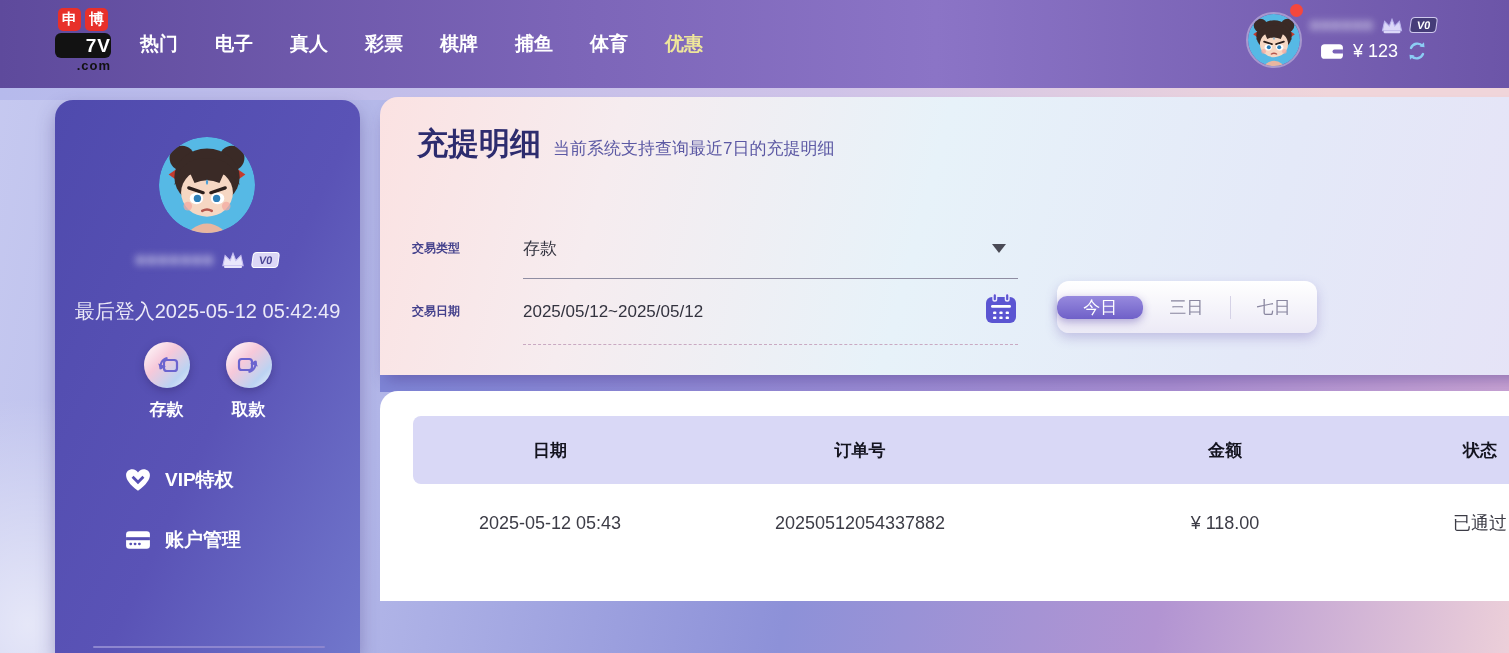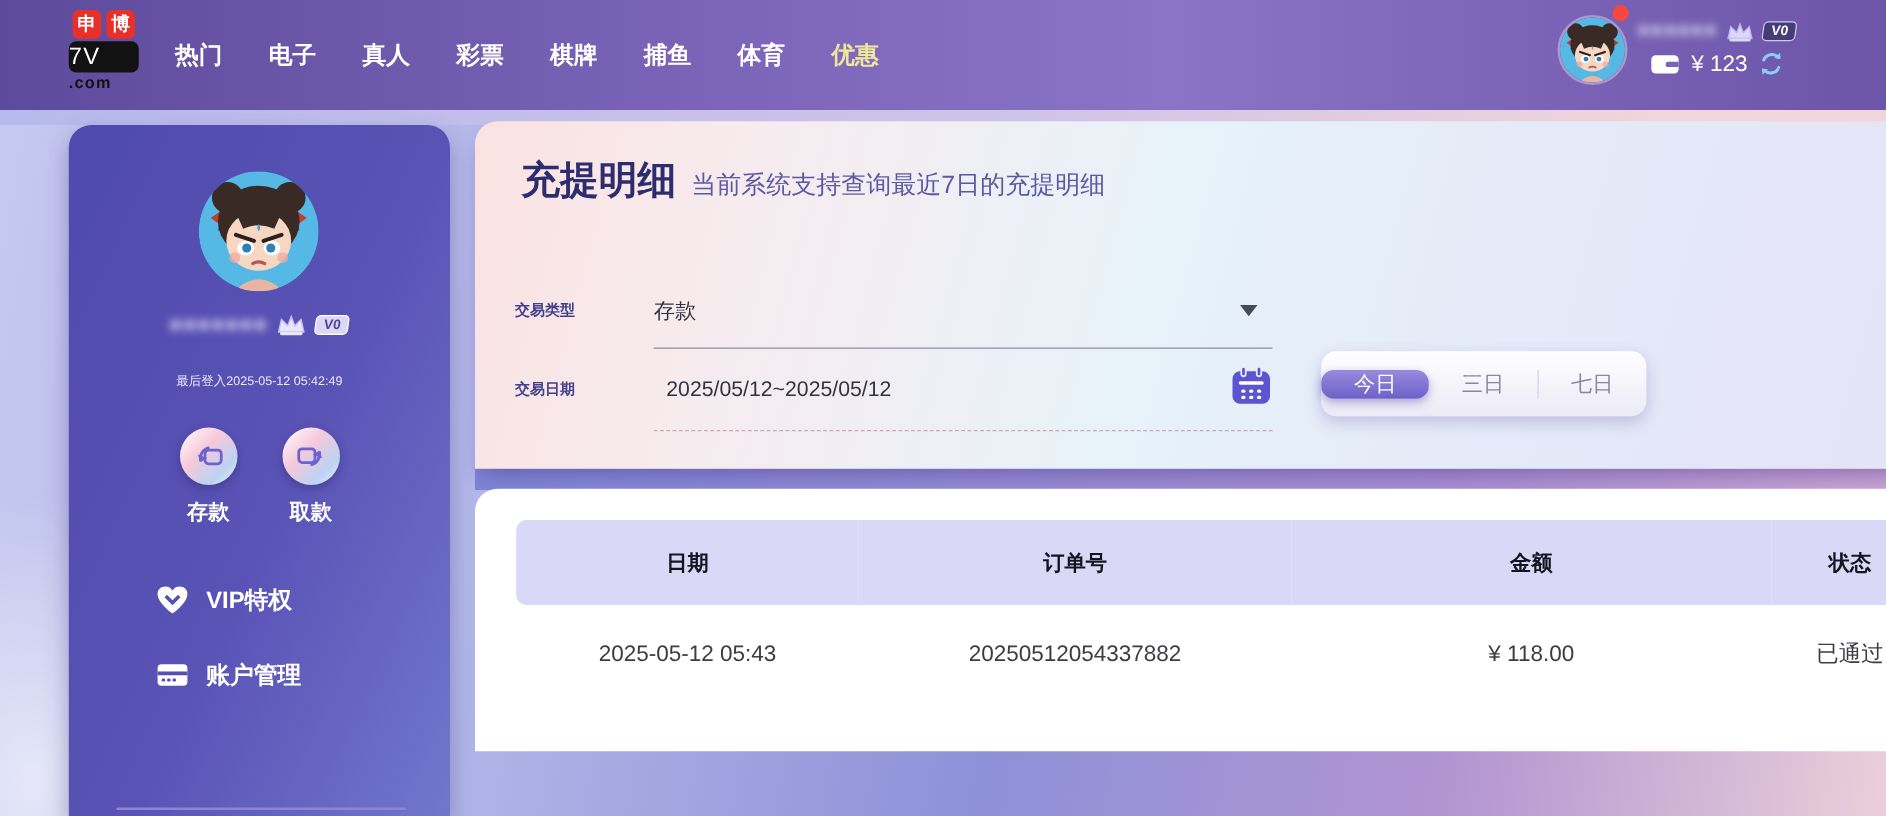--- a/index.html
+++ b/index.html
@@ -9,23 +9,23 @@
       radial-gradient(420px 170px at 1340px 95px, #f6d9da 0%, rgba(246,217,218,0) 70%),
       radial-gradient(300px 380px at 28px 625px, rgba(255,255,255,.6) 0%, rgba(255,255,255,0) 60%),
       linear-gradient(100deg,#c6c9f0 0%,#b2b6e8 28%,#8d91d8 55%,#b294d2 78%,#eccfd9 100%);}
   
   .nav{position:absolute;left:0;top:0;width:1509px;height:88px;
     background:linear-gradient(to right,#5e4a9c 0%,#7c65b8 38%,#8b74c6 62%,#6c55a8 100%);}
   .logo{position:absolute;left:55px;top:8px;width:56px;cursor:pointer;}
   .logo-row{display:flex;gap:4px;justify-content:center;}
   .logo-sq{width:23px;height:23px;border-radius:5px;background:#e8302a;color:#fff;
     font-size:15px;font-weight:bold;display:flex;align-items:center;justify-content:center;}
-  .logo-mid{margin-top:2px;background:#121212;border-radius:6px;color:#fff;font-weight:normal;
-    font-size:19px;text-align:left;height:25px;line-height:25px;letter-spacing:1px;}
-  .logo-suffix{color:#111;font-weight:bold;font-size:13px;text-align:left;letter-spacing:1px;}
+  .logo-mid{margin-top:2px;background:#121212;border-radius:6px;color:#fff;font-weight:bold;
+    font-size:19px;text-align:right;height:25px;line-height:25px;letter-spacing:1px;}
+  .logo-suffix{color:#111;font-weight:bold;font-size:13px;text-align:right;letter-spacing:1px;}
   .nav-menu{position:absolute;left:140px;top:0;height:88px;display:flex;align-items:center;gap:37px;}
   .nav-item{color:#fff;font-size:19px;font-weight:bold;cursor:pointer;white-space:nowrap;text-align:center;}
   .nav-item.active{color:#efe79a;}
   .nav-user{position:absolute;left:1246px;top:0;width:263px;height:88px;}
   .nav-avatar{position:absolute;left:0;top:12px;width:52px;height:52px;border-radius:50%;
     overflow:hidden;border:2px solid rgba(255,255,255,.35);cursor:pointer;}
   .nav-dot{position:absolute;left:44px;top:4px;width:13px;height:13px;border-radius:50%;background:#f5473d;}
   .nav-user-row1{position:absolute;left:64px;top:16px;display:flex;align-items:center;gap:6px;}
   .masked{color:#efeffb;font-size:16px;letter-spacing:1px;filter:blur(4px);user-select:none;}
   .vip-pill{transform:skewX(-8deg);background:#453c78;border:1px solid #cfc8ee;color:#fff;
@@ -40,42 +40,42 @@
   
   .sidebar{position:absolute;left:55px;top:100px;width:305px;height:553px;
     border-radius:18px 18px 0 0;
     background:linear-gradient(115deg,#4f4aad 0%,#5a53b6 55%,#7177cc 100%);
     box-shadow:0 8px 18px rgba(60,45,120,.35);}
   .side-avatar{position:absolute;left:104px;top:37px;width:96px;height:96px;border-radius:50%;overflow:hidden;}
   .side-user-row{position:absolute;left:0;top:150px;width:305px;display:flex;justify-content:center;align-items:center;gap:6px;}
   .side-masked{color:#f0effc;font-size:17px;letter-spacing:1px;filter:blur(4px);user-select:none;}
   .vip-pill-light{transform:skewX(-8deg);background:#dcd7f6;border:1px solid #fff;color:#4b4695;
     font-size:11px;font-weight:bold;border-radius:4px;padding:1px 6px;}
-  .last-login{position:absolute;left:0;top:198px;width:305px;text-align:center;color:#eceaf8;font-size:10px;}
+  .last-login{position:absolute;left:0;top:198px;width:305px;text-align:center;color:#eceaf8;font-size:20px;}
   .actions{position:absolute;left:0;top:242px;width:305px;display:flex;justify-content:center;gap:36px;}
   .action{display:flex;flex-direction:column;align-items:center;gap:10px;cursor:pointer;}
   .action-circle{width:46px;height:46px;border-radius:50%;display:flex;align-items:center;justify-content:center;
     background:linear-gradient(135deg,#ffffff 0%,#f6c9da 40%,#bcd3f2 75%,#e8f2fb 100%);
     box-shadow:0 3px 8px rgba(40,30,90,.35);}
   .action-label{color:#fff;font-size:17px;font-weight:bold;}
   .side-menu{position:absolute;left:0;top:350px;width:305px;}
   .side-item{display:flex;align-items:center;height:60px;padding-left:70px;gap:14px;cursor:pointer;}
   .side-item-label{color:#fff;font-size:19px;font-weight:bold;}
   .side-divider{position:absolute;left:38px;bottom:5px;width:232px;height:2px;background:#8d86cf;border-radius:1px;}
   
   .filter-panel{position:absolute;left:380px;top:97px;width:1292px;height:278px;border-radius:18px 0 0 0;
     background:linear-gradient(105deg,#fbe2e2 0%,#f6ecef 18%,#e7f2f9 42%,#e4e9f8 68%,#e6e0f6 100%);
     box-shadow:0 10px 16px -6px rgba(70,50,130,.45);}
   .title-row{position:absolute;left:37px;top:26px;display:flex;align-items:baseline;gap:12px;}
   .page-title{font-size:31px;font-weight:bold;color:#2d2c6e;margin:0;}
-  .page-subtitle{font-size:20px;color:#5c59a4;}
+  .page-subtitle{font-size:17px;color:#5c59a4;}
   .f-label{position:absolute;left:32px;font-size:12px;font-weight:bold;color:#44418c;line-height:22px;}
   .f-value{position:absolute;left:143px;font-size:17px;color:#33333f;line-height:22px;cursor:pointer;}
   .row1-label{top:140px;} .row1-value{top:141px;}
-  .row2-label{top:203px;} .row2-value{top:204px;margin-left:10px;}
+  .row2-label{top:203px;} .row2-value{top:204px;}
   .caret{position:absolute;left:612px;top:147px;width:0;height:0;cursor:pointer;
     border-left:7px solid transparent;border-right:7px solid transparent;border-top:9px solid #4a4a55;}
   .underline-solid{position:absolute;left:143px;top:181px;width:495px;height:1px;background:#8f8da2;}
   .underline-dash{position:absolute;left:143px;top:247px;width:495px;border-top:1.5px dashed #c9a9c2;}
   .calendar{position:absolute;left:604px;top:195px;cursor:pointer;}
   
   .tabs{position:absolute;left:677px;top:184px;width:260px;height:52px;display:flex;
     background:linear-gradient(#ffffff,#eceaf6);border-radius:12px;
     box-shadow:0 5px 12px rgba(110,90,180,.3);align-items:center;}
   .tab{flex:1;display:flex;align-items:center;justify-content:center;font-size:17px;color:#8a87a0;

